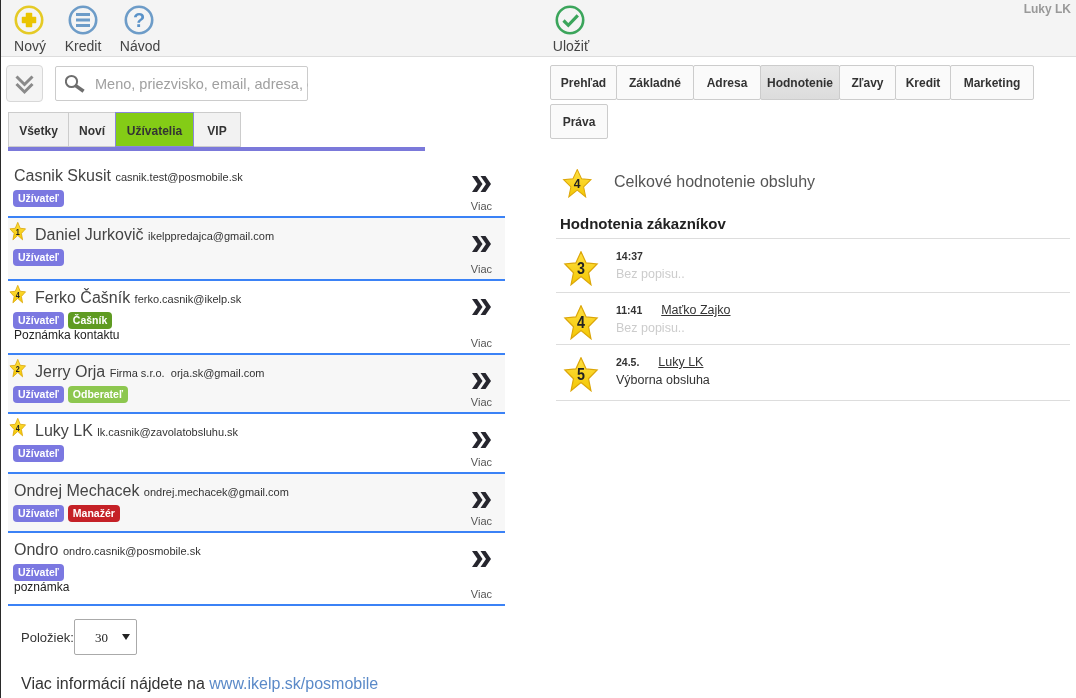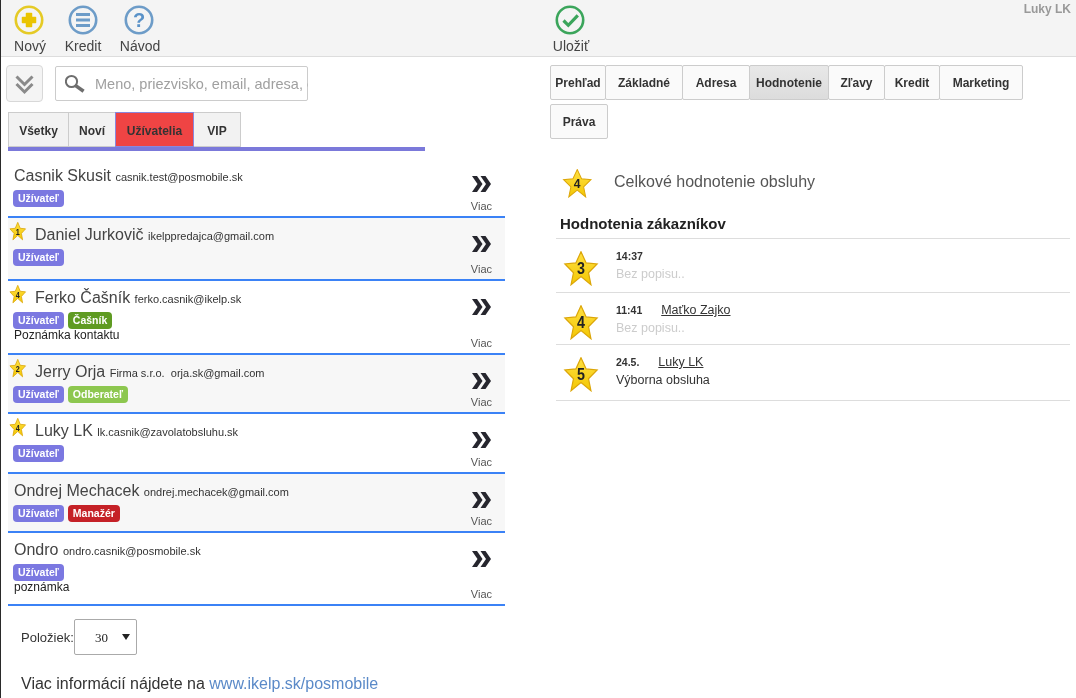--- a/index.html
+++ b/index.html
@@ -14,21 +14,21 @@
 #userlbl { position:absolute; right:5px; top:2px; font-size:12px; font-weight:bold; color:#999; }
 
 
 #chevbtn { position:absolute; left:6px; top:65px; width:37px; height:37px; background:#f4f4f4; border:1px solid #d8d8d8; border-radius:4px; }
 #searchbox { position:absolute; left:55px; top:66px; width:253px; height:35px; background:#fff; border:1px solid #ccc; border-radius:2px; }
 #searchbox svg { position:absolute; left:9px; top:7px; }
 #searchbox .ph { position:absolute; left:39px; top:9px; font-size:14.5px; color:#a0a0a0; white-space:nowrap; overflow:hidden; width:213px; }
 
 #ltabs { position:absolute; left:8px; top:112px; height:35px; width:280px; }
 .ltab { float:left; height:35px; line-height:37px; font-size:12px; font-weight:bold; color:#333; background:#f2f2f2; border:1px solid #ccc; margin-right:-1px; position:relative; text-align:center; }
-.ltab.act { background:#ef4444; border-color:#8a87dd; z-index:2; }
+.ltab.act { background:#84cc16; border-color:#8a87dd; z-index:2; }
 #pbar { position:absolute; left:8px; top:147px; width:417px; height:4px; background:#7b79da; }
 
 #rows { position:absolute; left:8px; top:158px; width:497px; }
 .row { position:relative; border-bottom:2px solid #3b82f6; padding-top:7px; overflow:hidden; }
 .row.first { padding-top:8px; }
 .row.alt { background:#f7f7f7; }
 .rname { font-size:16px; line-height:20px; color:#444; padding-left:6px; white-space:nowrap; }
 .rname.st { padding-left:27px; }
 .remail { font-size:11px; color:#333; font-weight:normal; }
 .rstar { position:absolute; left:1px; top:4px; }
@@ -214,21 +214,21 @@
 <div class="rnote">poznámka</div>
 <svg class="more" width="19" height="16" viewBox="0 0 19 16">
 <polygon points="0,0 5,0 10.5,8 5,16 0,16 5.5,8" fill="#26262e"></polygon>
 <polygon points="8.5,0 13.5,0 19,8 13.5,16 8.5,16 14,8" fill="#26262e"></polygon>
 </svg>
 <div class="viac">Viac</div>
 </div>
 </div>
 
 <div id="rtabs">
-<div class="rtab" style="width:56px">Prehľad</div>
+<div class="rtab" style="width:67px">Prehľad</div>
     <div class="rtab" style="width:78px">Základné</div>
     <div class="rtab" style="width:68px">Adresa</div>
     <div class="rtab act" style="width:80px">Hodnotenie</div>
     <div class="rtab" style="width:57px">Zľavy</div>
     <div class="rtab" style="width:56px">Kredit</div>
     <div class="rtab" style="width:84px">Marketing</div>
 </div>
 <div id="rtab2">
     <div class="rtab" style="width:58px">Práva</div>
   </div>

